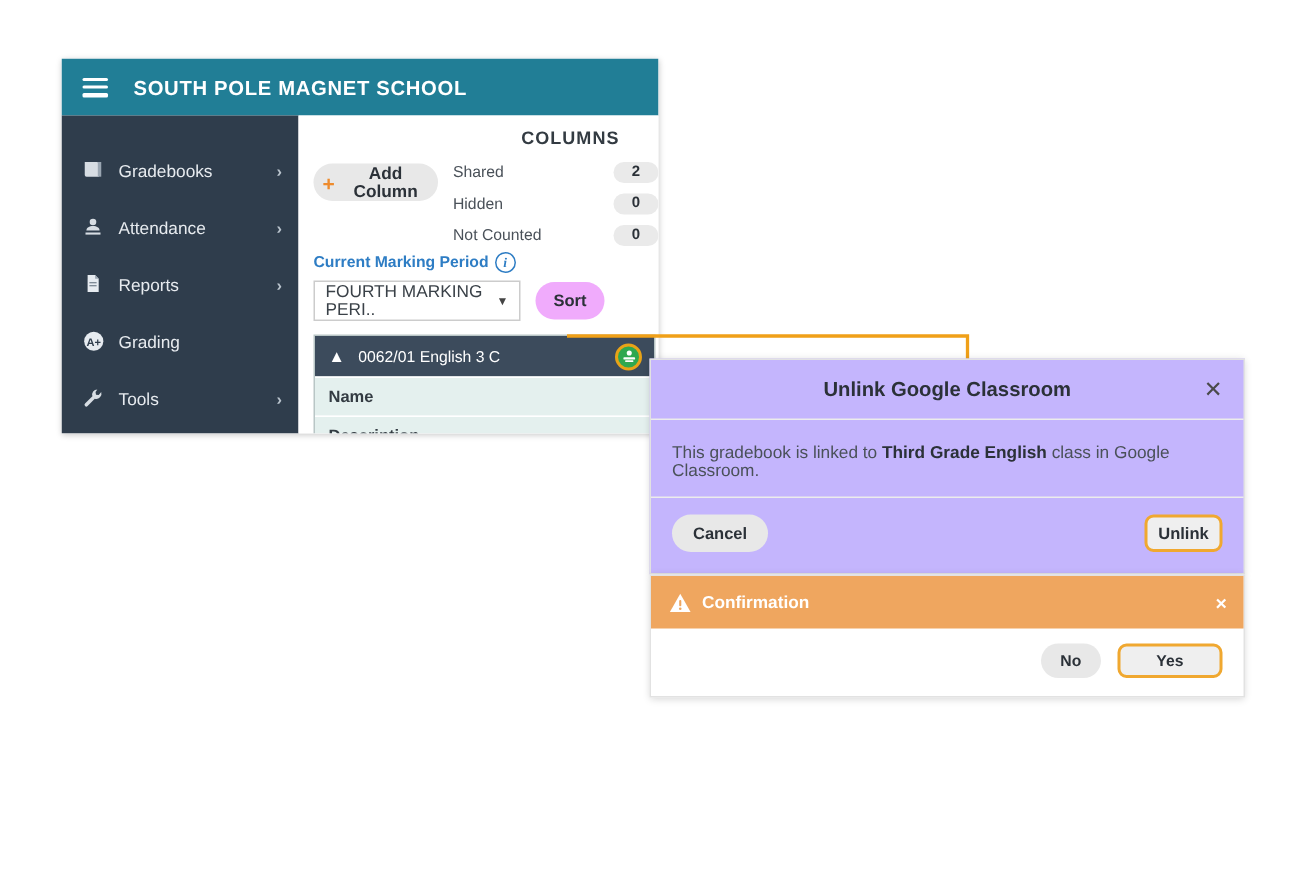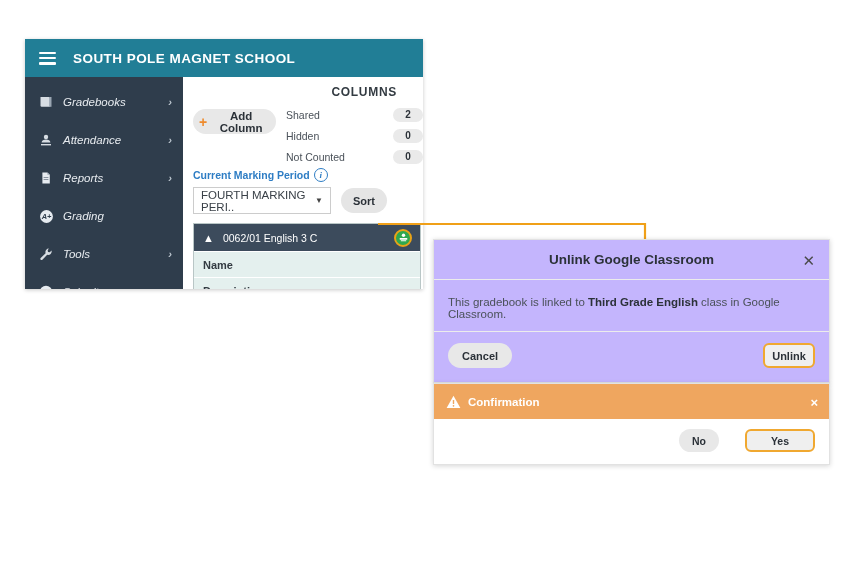--- a/index.html
+++ b/index.html
@@ -11,21 +11,21 @@
     height: 587px;
     background: #ffffff;
     font-family: "Liberation Sans", sans-serif;
     overflow: hidden;
     position: relative;
   }
 
   
   #app-window {
     position: absolute;
-    left: 25px;
+    left: 41px;
     top: 39px;
     width: 398px;
     height: 250px;
     overflow: hidden;
     box-shadow: 0 1px 4px rgba(0,0,0,0.22);
     background: #ffffff;
   }
 
   #app-header {
     height: 38px;
@@ -66,27 +66,26 @@
   #sidebar {
     width: 158px;
     background: #2F3D4C;
     flex: 0 0 158px;
     padding-top: 6px;
     box-sizing: border-box;
   }
   .sidebar-item {
     height: 38px;
     display: flex;
-    align-items: center;
+    align-items: flex-end;
     padding: 0 11px 0 13px;
     color: #E7EBEF;
     font-size: 11.5px;
     cursor: pointer;
     box-sizing: border-box;
-    font-style: italic;
   }
   .sb-icon {
     width: 16px;
     height: 16px;
     margin-right: 9px;
     flex: 0 0 16px;
     display: flex;
     align-items: center;
     justify-content: center;
     color: #d7dde3;
@@ -209,21 +208,21 @@
     color: #3a4148;
     cursor: pointer;
     justify-content: space-between;
   }
   #select-caret { font-size: 8px; color: #444; }
   #sort-button {
     margin-left: 10px;
     height: 25px;
     min-width: 46px;
     border-radius: 13px;
-    background: #e5e5e5;
+    background: #f0abfc;
     border: none;
     font-size: 11px;
     font-weight: bold;
     color: #2b3138;
     cursor: pointer;
     padding: 0 12px;
     font-family: "Liberation Sans", sans-serif;
   }
 
   
@@ -406,21 +405,21 @@
     font-size: 11.5px;
     color: #4a5159;
     line-height: 1.45;
   }
   .confirm-line.second { margin-top: 11px; }
   #confirmation-footer {
     padding: 10px 14px 12px 14px;
     display: flex;
     justify-content: flex-end;
     align-items: flex-end;
-    gap: 26px;
+    gap: 11px;
   }
   #no-button {
     height: 23px;
     min-width: 40px;
     padding: 0 13px;
     border-radius: 12px;
     background: #E8E8E8;
     border: none;
     font-size: 10.5px;
     font-weight: bold;

